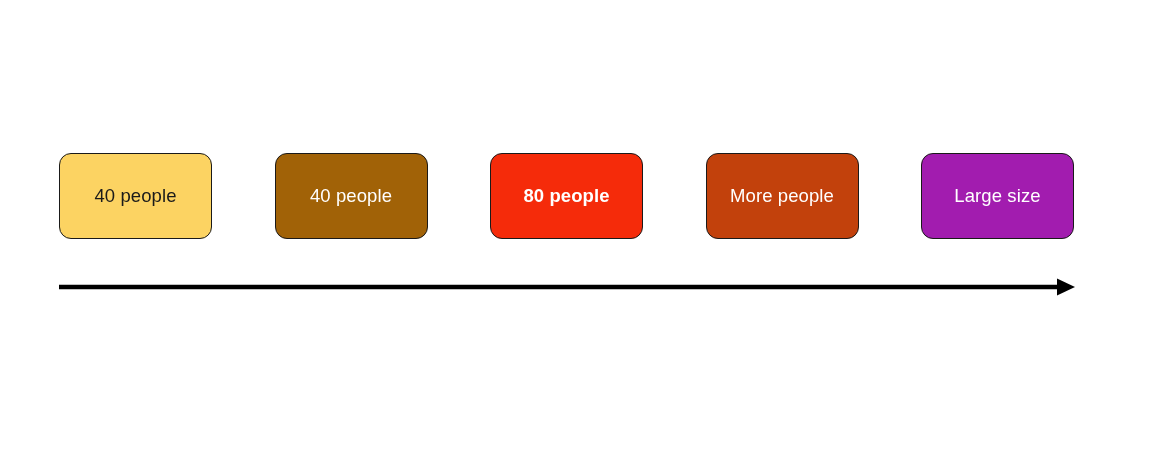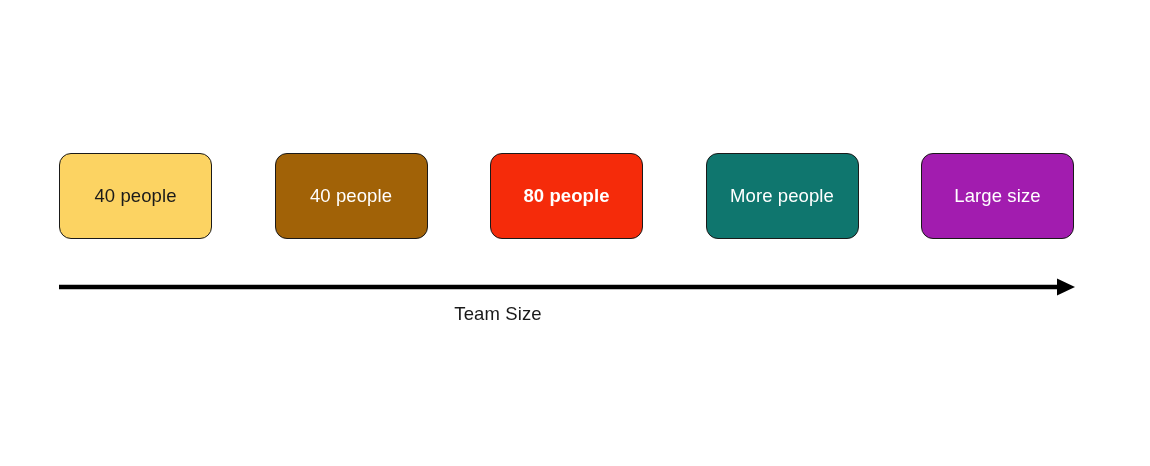--- a/index.html
+++ b/index.html
@@ -94,34 +94,31 @@
     </div>
 
     <div class="stage-box" style="background: #a16207; border-color: rgb(26, 26, 26);">
       <span class="stage-label" style="color: rgb(255, 255, 255);">40 people</span>
     </div>
 
     <div class="stage-box" style="background: rgb(245, 43, 10); border-color: rgb(26, 26, 26);">
       <span class="stage-label" style="color: rgb(255, 255, 255); font-weight: bold;">80 people</span>
     </div>
 
-    <div class="stage-box" style="background: #0f766e; border-color: rgb(26, 26, 26);">
+    <div class="stage-box" style="background: #c2410c; border-color: rgb(26, 26, 26);">
       <span class="stage-label" style="color: rgb(255, 255, 255);">More people</span>
     </div>
 
     <div class="stage-box" style="background: #a21caf; border-color: rgb(26, 26, 26);">
       <span class="stage-label" style="color: rgb(255, 255, 255);">Large size</span>
     </div>
 
   </div>
 
   <div class="axis-wrap">
     <svg class="axis-arrow-svg" viewBox="0 0 1017 24" xmlns="http://www.w3.org/2000/svg">
       <line id="axis-line" x1="0" y1="11" x2="1000" y2="11" stroke="#000000" stroke-width="4.4"></line>
       <polygon id="axis-arrowhead" points="998,2.5 1016,11 998,19.5" fill="#000000"></polygon>
     </svg>
   </div>
 
-  <div class="axis-caption" style="color: rgb(26, 26, 26);">
-    <span class="axis-caption-inner">Team Size</span>
-  </div>
 
 </div>
 
 </body></html>

